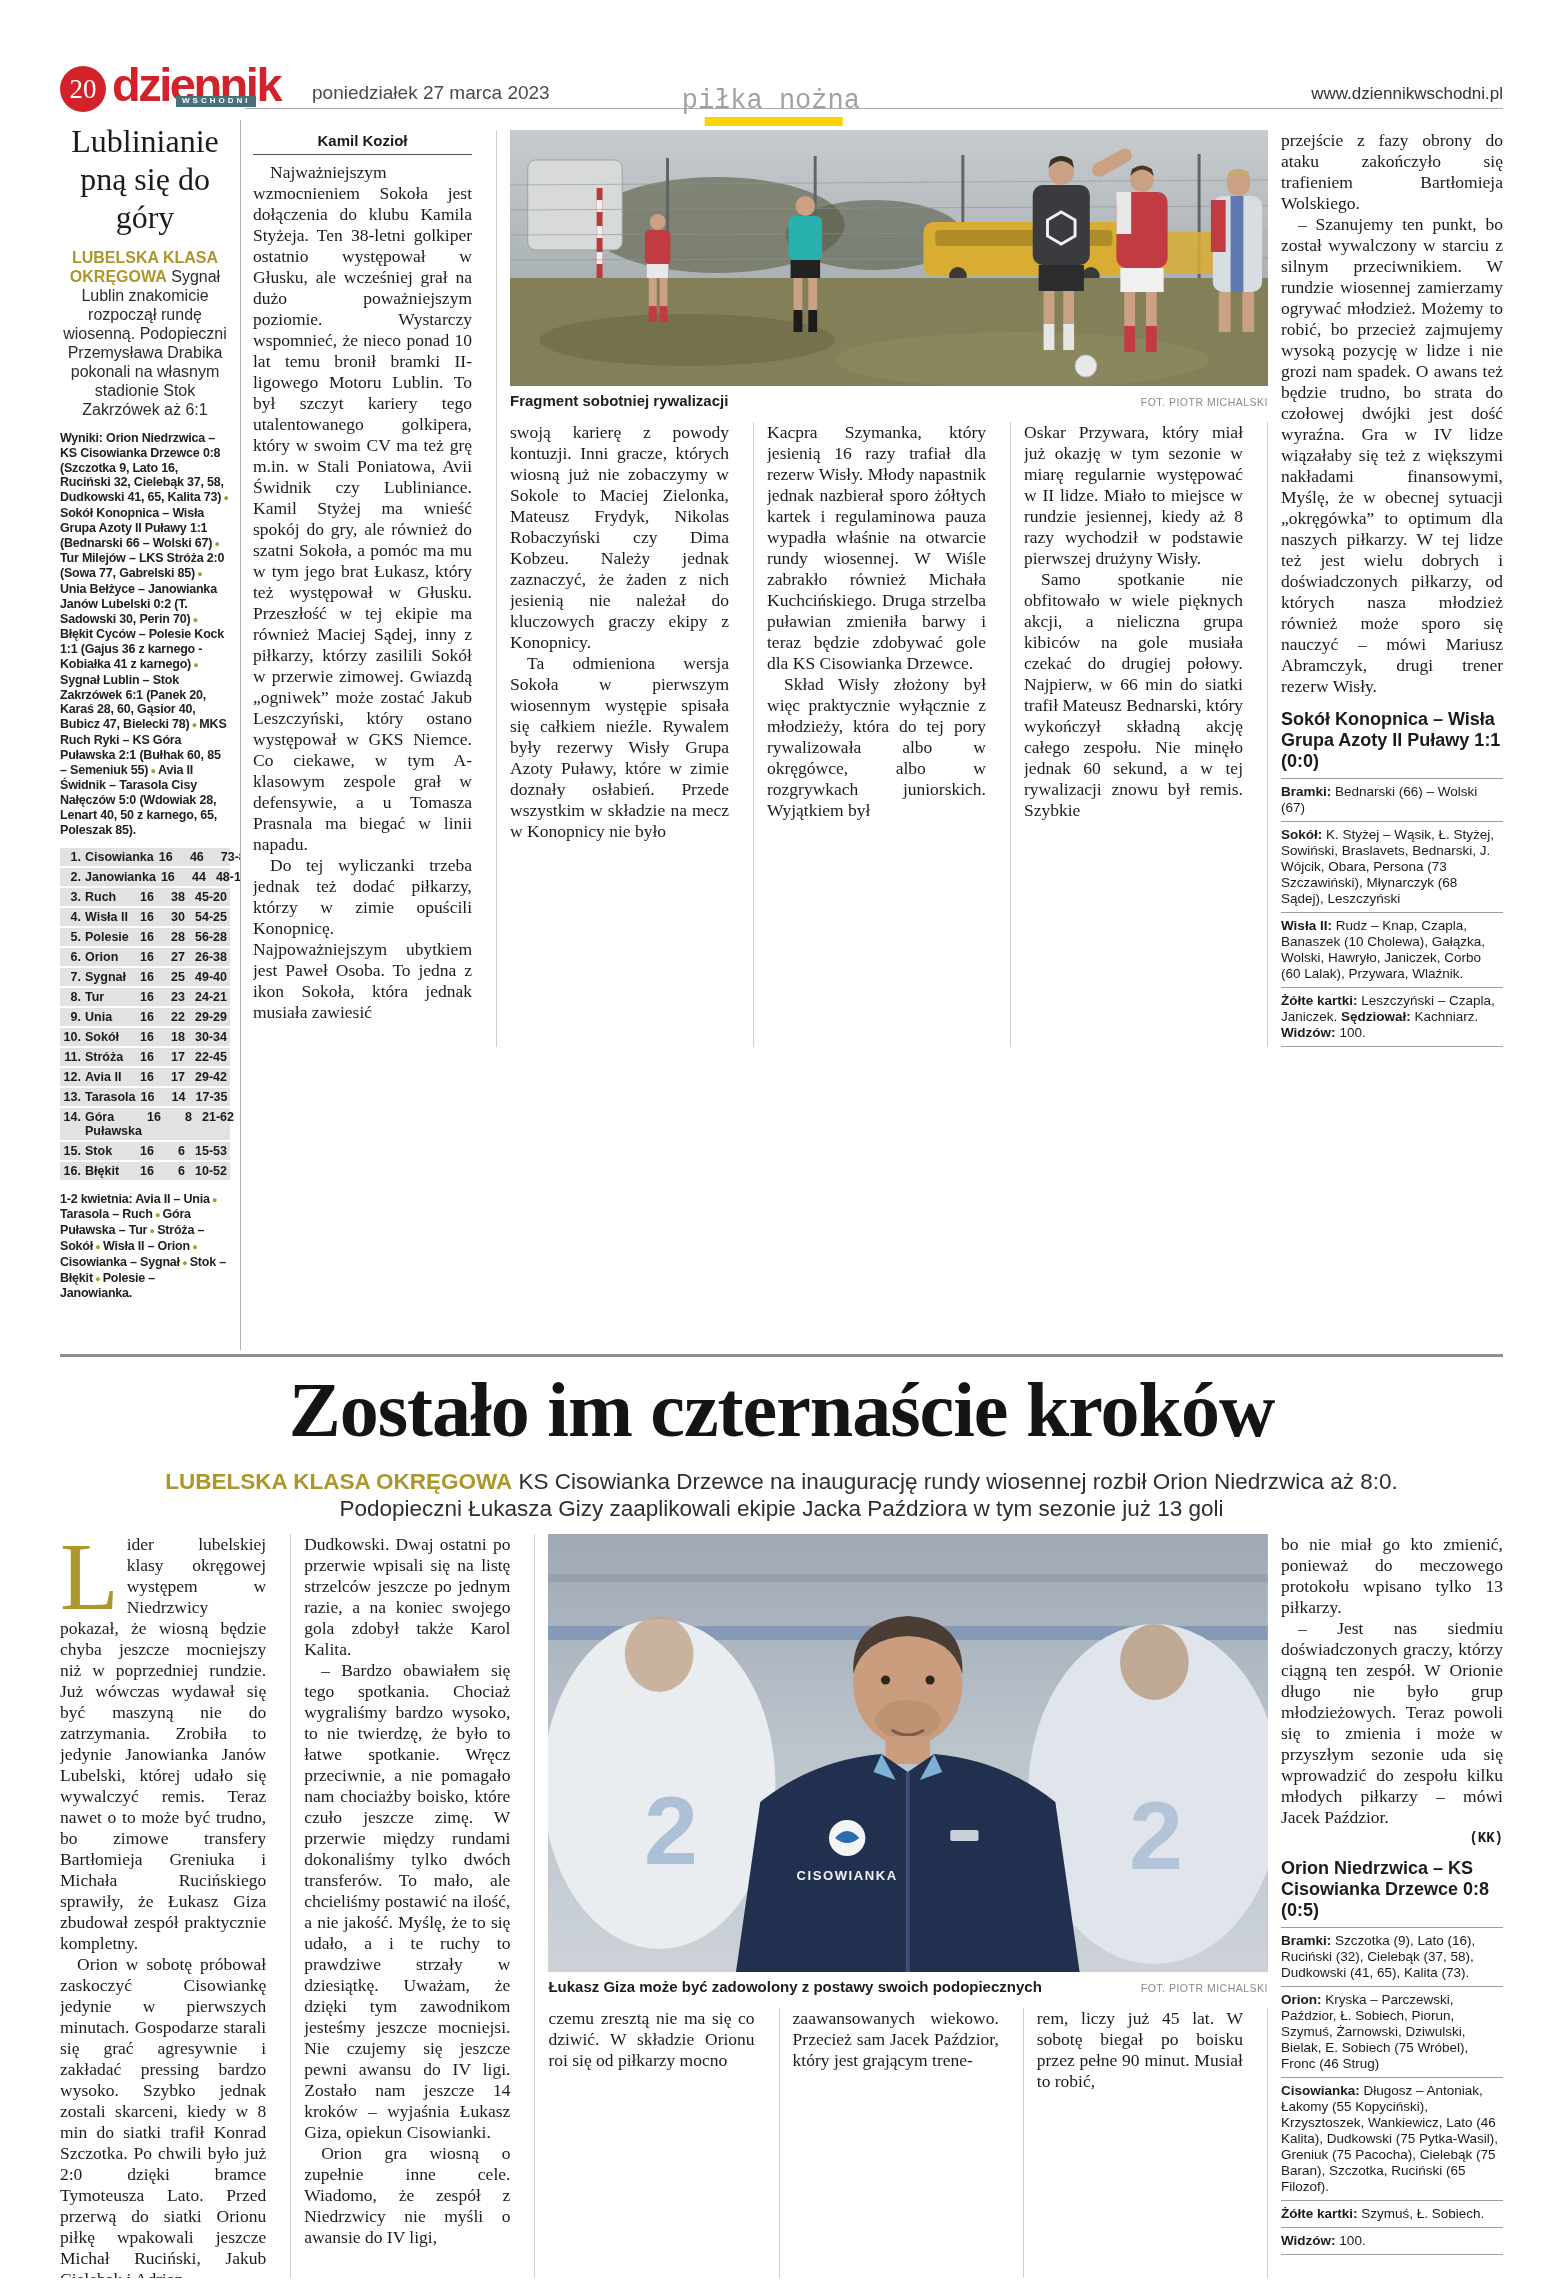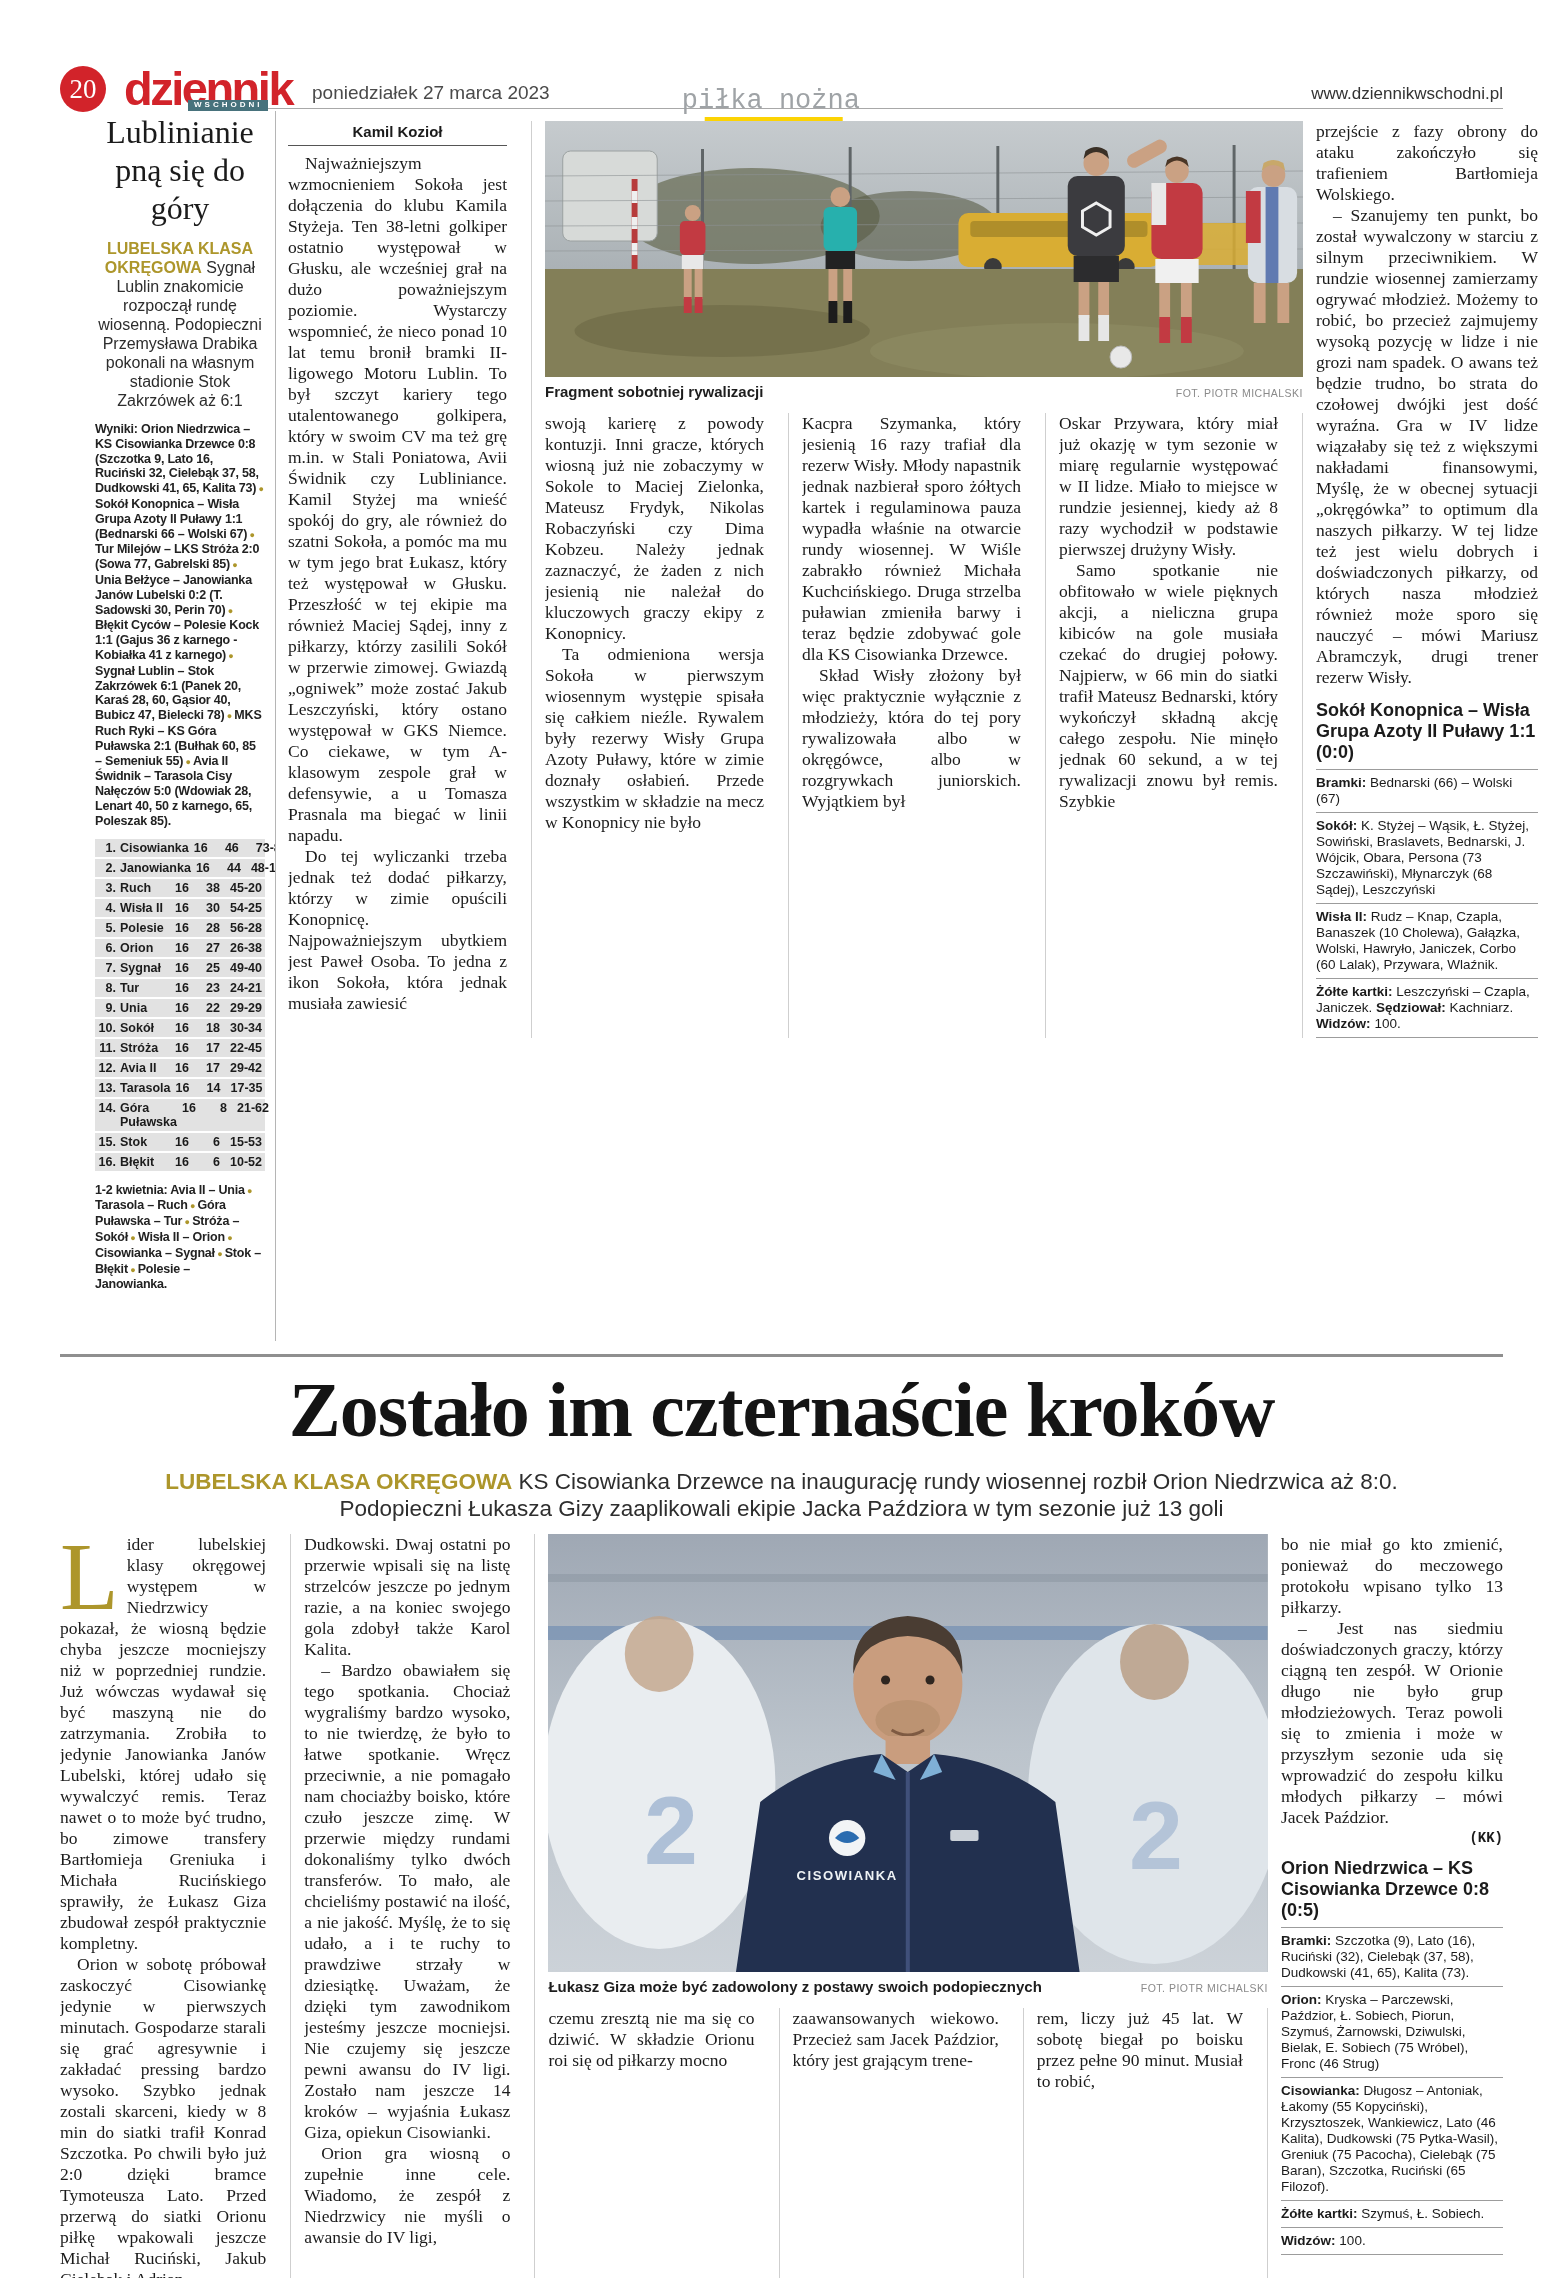--- a/index.html
+++ b/index.html
@@ -1,37 +1,37 @@
 <!DOCTYPE html>
 <html lang="pl"><head>
 <meta charset="utf-8">
 <style>
   html,body{margin:0;padding:0;background:#fff;}
   .page{position:relative;width:1558px;height:2281px;background:#fff;overflow:hidden;
         font-family:"Liberation Serif",serif;color:#1b1b1b;}
   
   .hdr{position:absolute;top:56px;left:60px;width:1443px;height:56px;}
   .hdr-rule{position:absolute;top:52px;left:185px;right:0;height:1px;background:#a8a8a8;}
-  .logo-block{position:absolute;left:0;bottom:0;display:flex;align-items:center;gap:18px;}
+  .logo-block{position:absolute;left:0;bottom:0;display:flex;align-items:flex-start;gap:6px;}
   .page-circle{width:46px;height:46px;border-radius:50%;background:#d2232a;color:#fff;
     display:flex;align-items:center;justify-content:center;font-size:27px;font-family:"Liberation Serif",serif;}
   .brand-wrap{position:relative;line-height:0.8;}
   .brand{font-family:"Liberation Sans",sans-serif;font-weight:bold;font-size:47px;color:#d2232a;letter-spacing:-2.5px;}
   .brand-sub{position:absolute;left:64px;bottom:-3px;background:#47727c;color:#fff;
     font-family:"Liberation Sans",sans-serif;font-size:8px;font-weight:bold;letter-spacing:3px;padding:2px 6px;}
   .hdr-date{position:absolute;left:252px;bottom:8px;font-family:"Liberation Sans",sans-serif;
     font-size:19px;color:#4a4a4a;}
   .hdr-section{position:absolute;left:50%;transform:translateX(-56%);bottom:-4px;
     font-family:Liberation Mono, monospace;font-size:27px;color:#9fa3a6;}
   .hdr-section-bar{position:absolute;left:50%;transform:translateX(-56%);bottom:-14px;
     width:138px;height:9px;background:#fcd303;}
   .hdr-url{position:absolute;right:0;bottom:8px;font-family:"Liberation Sans",sans-serif;
     font-size:17px;color:#333;}
   
-  .top-wrap{position:absolute;top:111px;left:60px;width:1443px;height:1230px;display:flex;overflow:hidden;margin-left:35px;}
+  .top-wrap{position:absolute;top:120px;left:60px;width:1443px;height:1230px;display:flex;overflow:hidden;}
   .sidebar{width:170px;flex:0 0 170px;border-right:1px solid #b5b5b5;padding-right:10px;overflow:hidden;}
   .sb-headline{font-size:32px;line-height:38px;text-align:center;white-space:pre-line;margin-top:2px;}
   .sb-lead{margin-top:12px;font-family:"Liberation Sans",sans-serif;font-size:16px;line-height:19px;
     text-align:center;color:#2d2d2d;}
   .gold{color:#ad962b;font-weight:bold;}
   .sb-results,.sb-fixtures{margin-top:12px;font-family:"Liberation Sans",sans-serif;font-weight:600;
     font-size:12.5px;line-height:14.8px;letter-spacing:-0.2px;color:#222;text-align:left;}
   .sb-results b,.sb-fixtures b{font-weight:800;}
   .dot{color:#ad962b;font-size:9px;}
   .sb-table{margin-top:10px;font-family:"Liberation Sans",sans-serif;font-weight:600;font-size:12.5px;}

